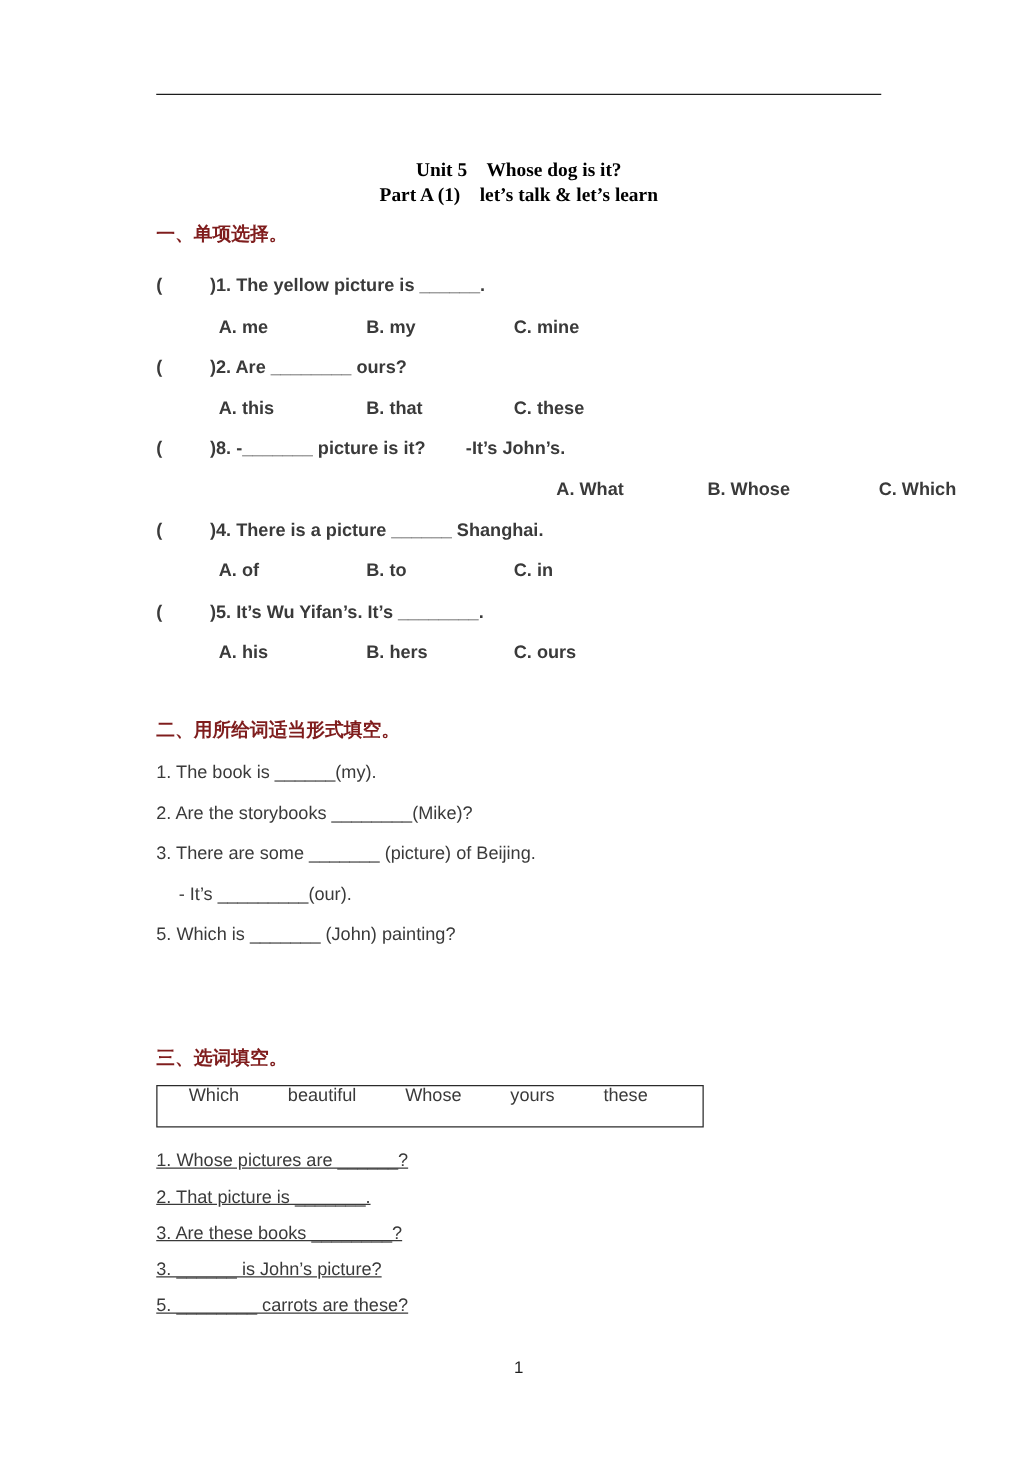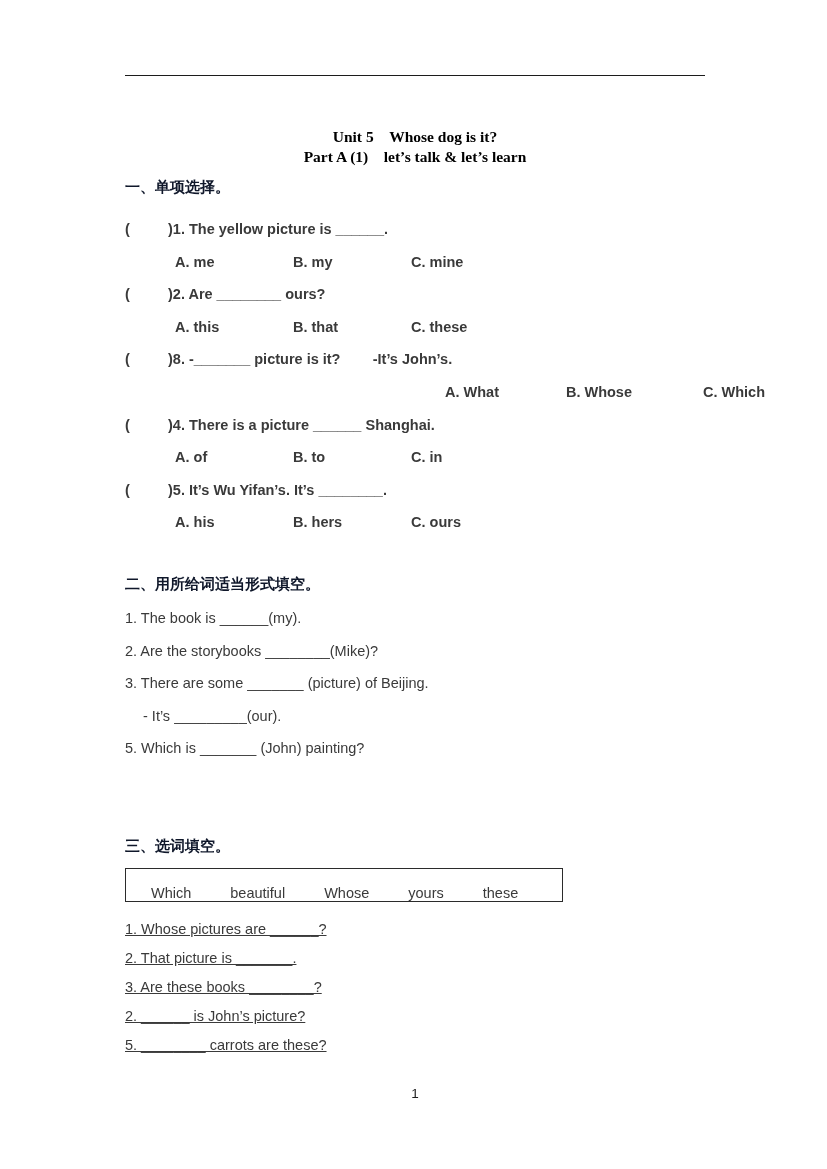--- a/index.html
+++ b/index.html
@@ -34,21 +34,21 @@
     font-size: 15.5px;
     line-height: 19.5px;
     color: #000000;
   }
 
   .heading {
     position: absolute;
     left: 125px;
     font-weight: 700;
     font-size: 15px;
-    color: #0f172a;
+    color: #7f1d1d;
   }
   .h-s1 { top: 178px; }
   .h-s2 { top: 575px; }
   .h-s3 { top: 837px; text-align: right; }
 
   .s1-body { position: absolute; top: 221px; left: 125px; width: 640px; }
   .s1-body .row { height: 32.6px; font-weight: bold; }
   .paren { display: inline-block; width: 43px; }
   .opts { padding-left: 50px; }
   .opt  { display: inline-block; min-width: 118px; }
@@ -59,21 +59,21 @@
   .s2-body .row { height: 32.5px; }
   .indent { padding-left: 18px; }
 
   .word-box {
     position: absolute;
     top: 868px; left: 125px;
     width: 438px; height: 34px;
     box-sizing: border-box;
     border: 1.5px solid #2b2b2b;
     display: flex;
-    align-items: flex-end;
+    align-items: flex-start;
     padding-left: 25px;
     gap: 39px;
   }
 
   .s3-body { position: absolute; top: 921px; left: 125px; width: 640px; }
   .s3-body .row { height: 29px; text-decoration: underline; }
 
   .footer {
     position: absolute;
     top: 1086px; left: 125px; width: 580px;
@@ -132,19 +132,19 @@
     <span>beautiful</span>
     <span>Whose</span>
     <span>yours</span>
     <span>these</span>
   </div>
 
   <div class="s3-body">
     <div class="row pre">1. Whose pictures are ______?</div>
     <div class="row pre">2. That picture is _______.</div>
     <div class="row pre">3. Are these books ________?</div>
-    <div class="row pre">2. ______ is John’s picture?</div>
+    <div class="row pre">3. ______ is John’s picture?</div>
     <div class="row pre">5. ________ carrots are these?</div>
   </div>
 
   <div class="footer">1</div>
 
 </div>
 
 </body></html>

